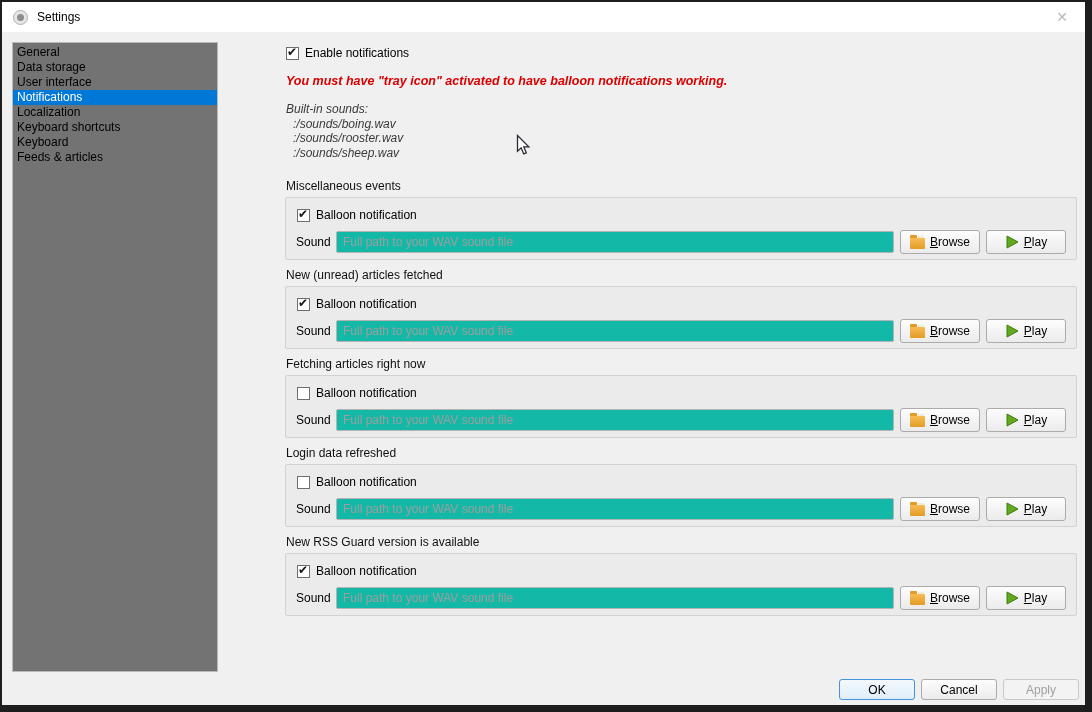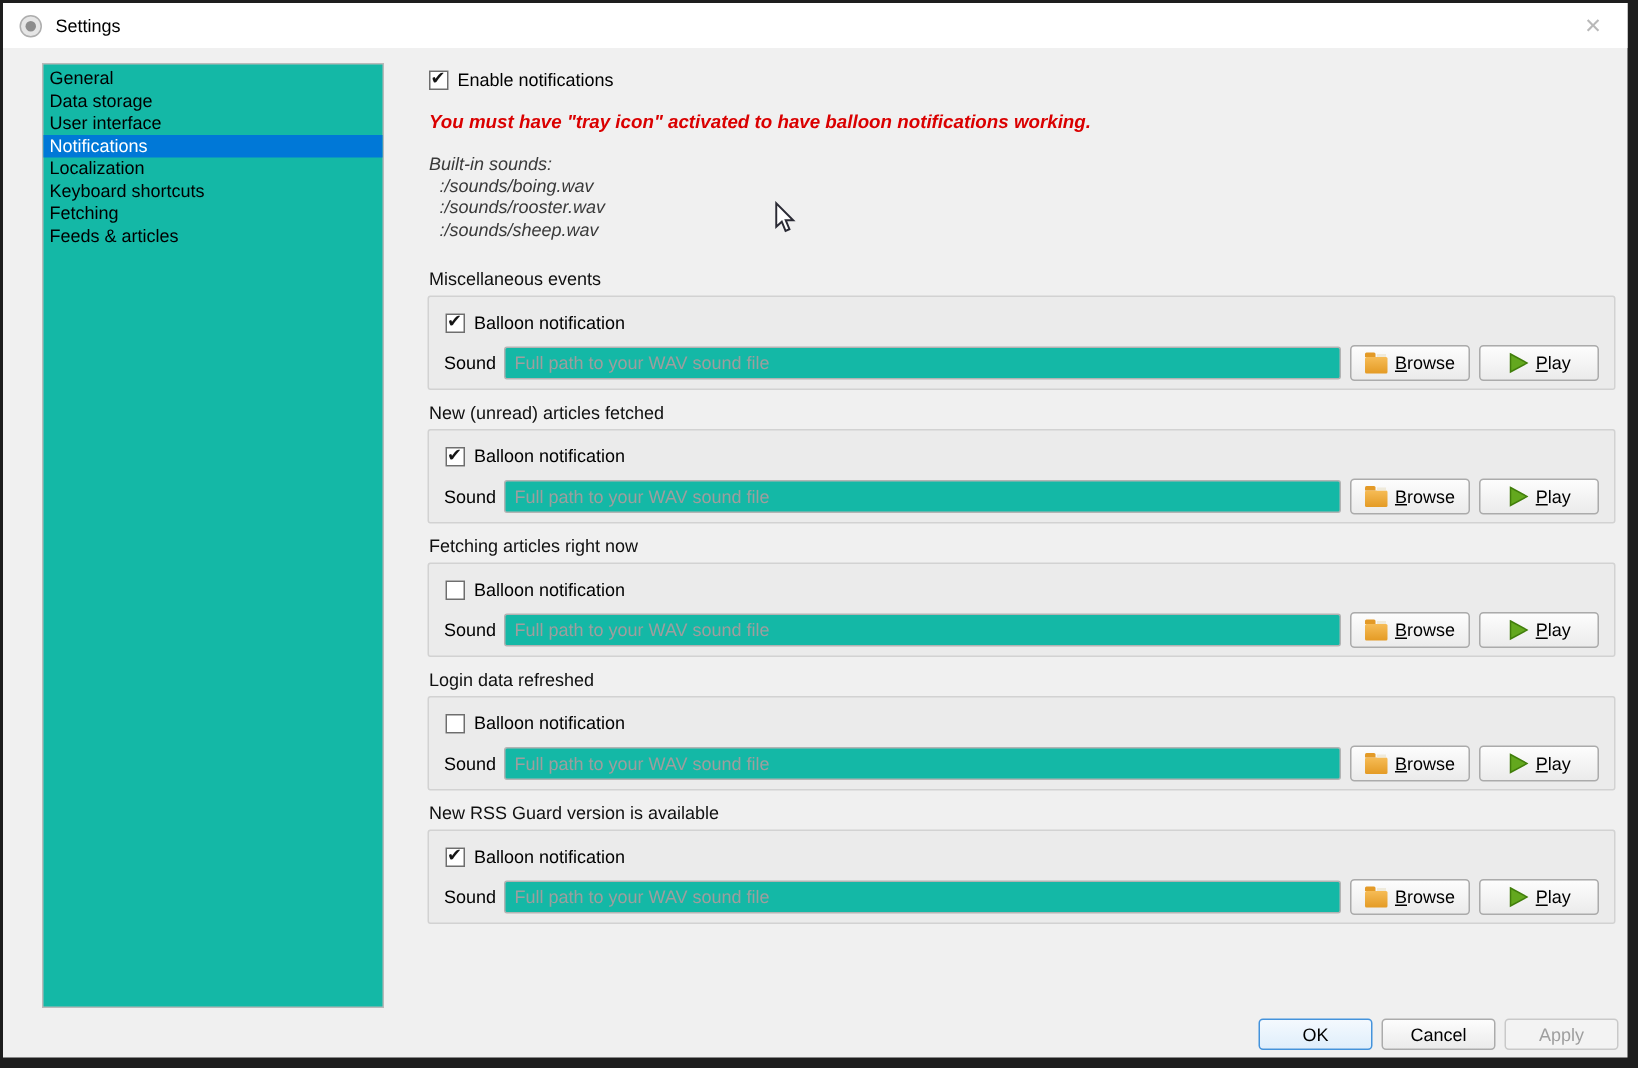--- a/index.html
+++ b/index.html
@@ -27,22 +27,22 @@
     border-radius:50%;background:#8d8d8d;
   }
   .title-text{margin-left:9px;font-size:12px;color:#000;}
   .close-btn{
     position:absolute;right:6px;top:0;width:34px;height:30px;
     display:flex;align-items:center;justify-content:center;
     color:#b9b9b9;font-size:14px;cursor:default;
   }
   
   .sidebar{
-    position:absolute;left:26px;top:40px;width:228px;height:630px;
-    background:#14b8a6;border:1px solid #b9b9b9;box-sizing:border-box;
+    position:absolute;left:10px;top:40px;width:206px;height:630px;
+    background:#737373;border:1px solid #b9b9b9;box-sizing:border-box;
     padding-top:2px;
   }
   .side-item{
     height:15px;line-height:15px;font-size:12px;color:#000;
     padding-left:4px;white-space:nowrap;cursor:default;
   }
   .side-item[data-selected="true"]{background:#0078d7;color:#fff;}
   
   .main{position:absolute;left:283px;top:38px;width:792px;}
   .chk-row{display:flex;align-items:center;}
@@ -141,21 +141,21 @@
 
   <div class="side-item" data-selected="false">User interface</div>
 
   <div class="side-item" data-selected="true">Notifications</div>
 
   <div class="side-item" data-selected="false">Localization</div>
 
   <div class="side-item" data-selected="false">Keyboard shortcuts</div>
 
 
-  <div class="side-item" data-selected="false">Fetching</div>
+  <div class="side-item" data-selected="false">Keyboard</div>
 
   <div class="side-item" data-selected="false">Feeds &amp; articles</div>
 </div>
 
   <div class="main">
 
     <div class="chk-row enable-row">
       <span class="checkbox" data-checked="true"></span>
       <span class="chk-label">Enable notifications</span>
     </div>

